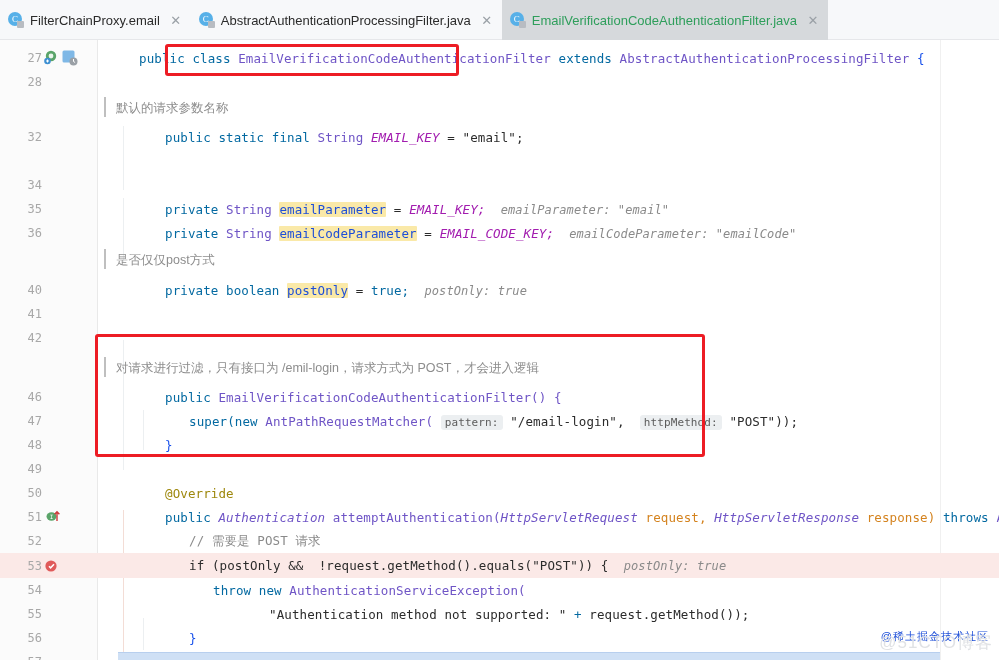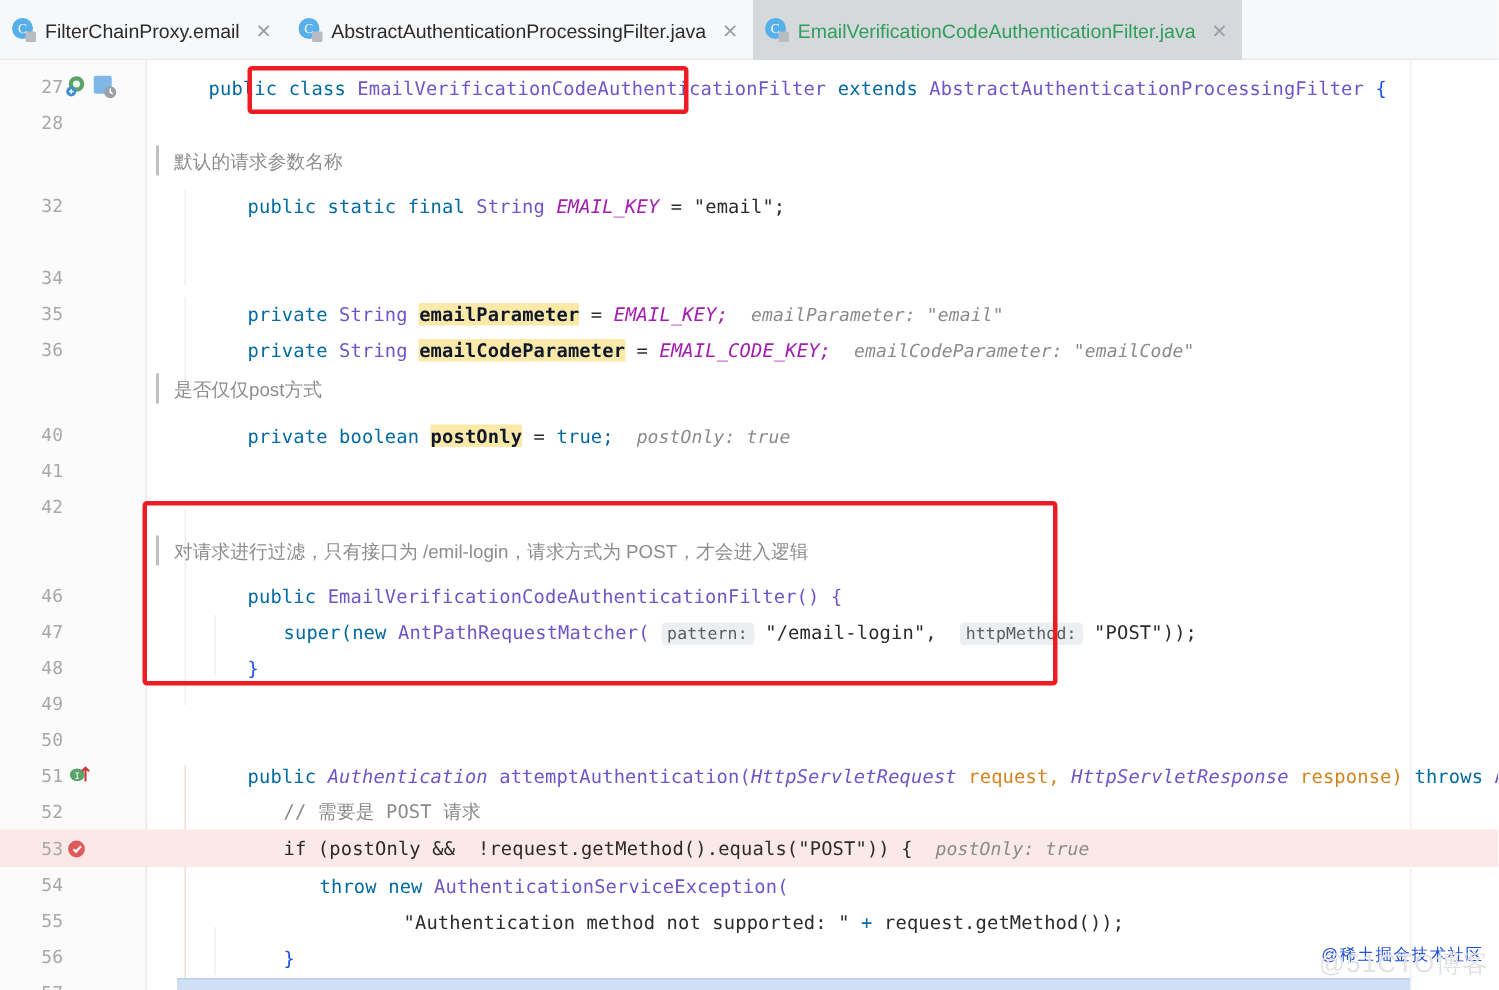--- a/index.html
+++ b/index.html
@@ -92,21 +92,21 @@
     font-family: "DejaVu Sans Mono", monospace;
     font-size: 12.5px;
     letter-spacing: 0.1px;
   }
 
   
   .kw       { color: #0369a1; }          
   .typ      { color: #6f55c6; }          
   .cls      { color: #6f55c6; }
   .str      { color: #2b2b2b; }
-  .fld      { color: #0f172a; font-weight: bold; }
+  .fld      { color: #1d4ed8; }
   .cnst     { color: #a21caf; font-style: italic; }
   .param    { color: #d4831f; }
   .annot    { color: #9e880d; }
   .plain    { color: #2b2b2b; }
   .punct    { color: #2b2b2b; }
   .brace    { color: #1750eb; }
   .mth      { color: #6f55c6; }
   .italic-t { font-style: italic; }
 
   .hint {
@@ -317,20 +317,23 @@
         <span class="brace">}</span>
       </span>
     </div>
 
     <div class="row" style="top:417px;">
       <span class="lnum">49</span>
     </div>
 
     <div class="row" style="top:441px;">
       <span class="lnum">50</span>
+      <span class="code">
+        <span class="annot">@Override</span>
+      </span>
     </div>
 
     <div class="row" style="top:465px;">
       <span class="lnum">51</span>
       <span class="gicon" style="left:46px; top:4px;">
         <svg width="16" height="16" viewBox="0 0 16 16">
           <ellipse cx="5.5" cy="7.5" rx="5" ry="4.2" fill="#5aa469"></ellipse>
           <text x="5.5" y="10" font-size="6" fill="#fff" text-anchor="middle" font-family="monospace">I</text>
           <path d="M11 12 L11 3 M8.6 5.2 L11 2.8 L13.4 5.2" stroke="#cc3a3a" stroke-width="1.4" fill="none"></path>
         </svg>

